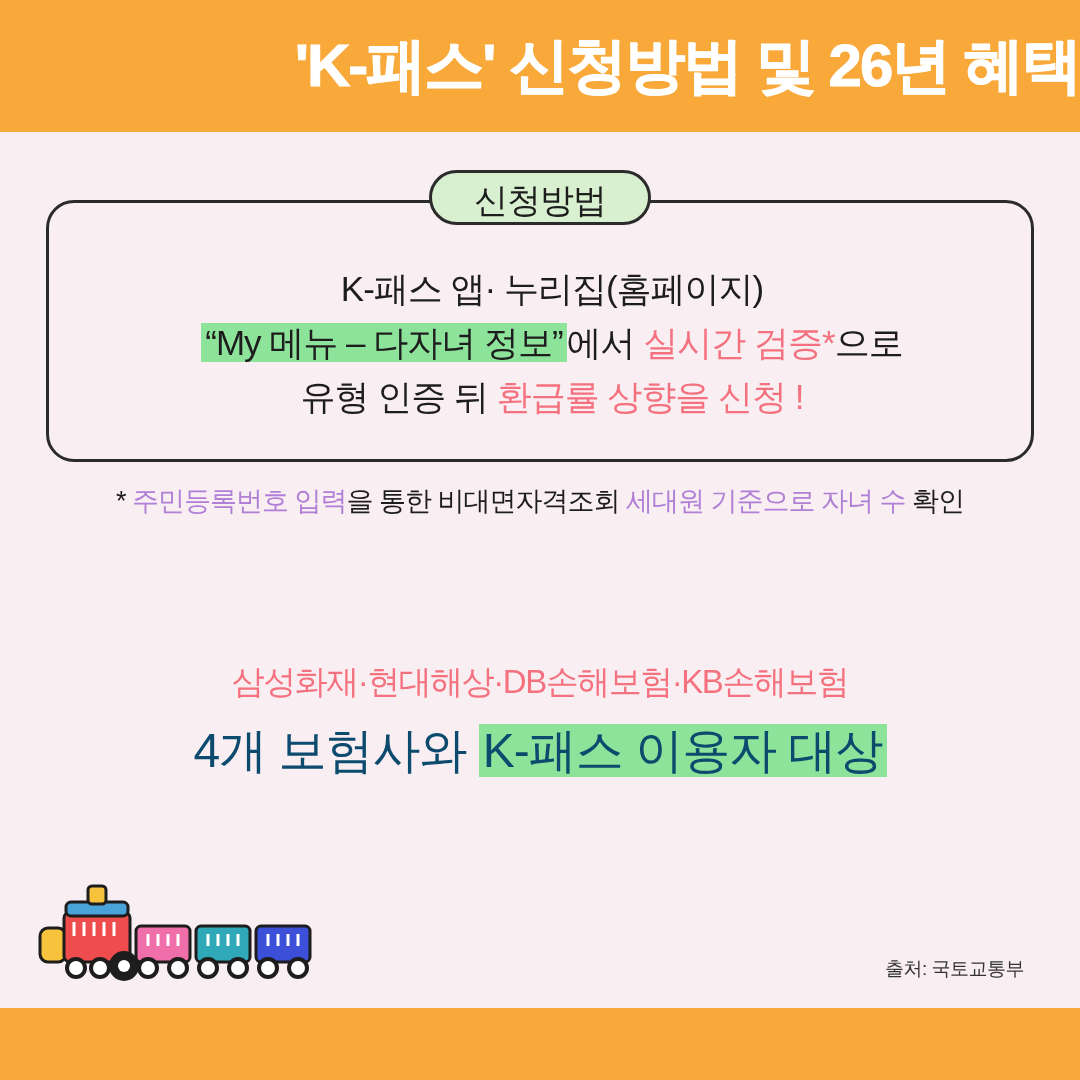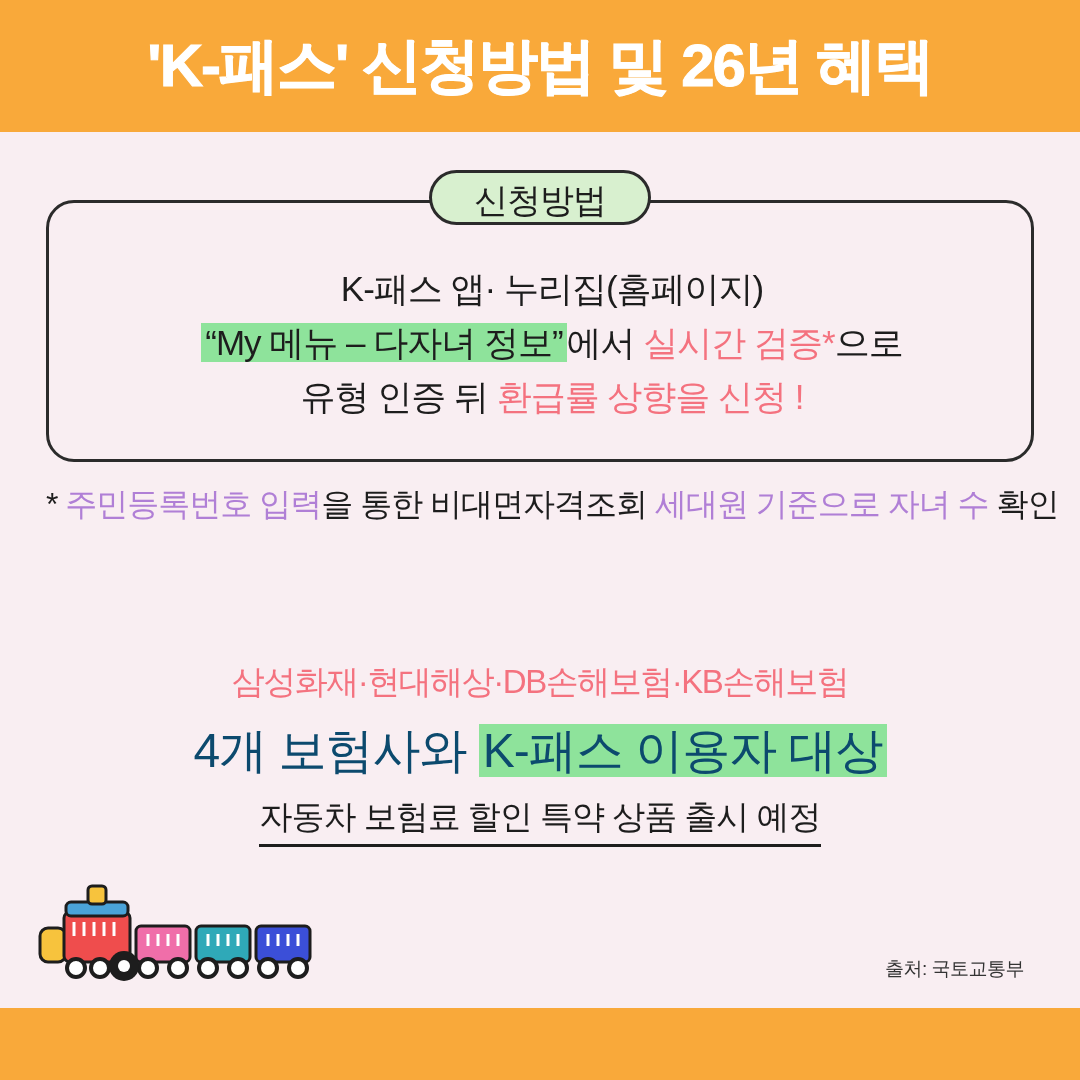--- a/index.html
+++ b/index.html
@@ -20,21 +20,21 @@
     background: #f9eef2;
     display: flex;
     flex-direction: column;
   }
   
   .header {
     height: 132px;
     background: #f9a93a;
     display: flex;
     align-items: center;
-    justify-content: center;
+    justify-content: flex-end;
     flex: 0 0 auto;
   }
   .header-title {
     font-size: 60px;
     font-weight: bold;
     color: #ffffff;
     letter-spacing: -2px;
     text-align: center;
     line-height: 1;
     white-space: nowrap;
@@ -107,21 +107,21 @@
   .violet { color: #b07fd6; }
   .blue { color: #5aaed6; }
   
   .notes {
     position: absolute;
     top: 352px;
     left: 46px;
     right: 46px;
   }
   .note {
-    font-size: 32px;
+    font-size: 27px;
     color: #1d1d1d;
     letter-spacing: -1px;
     text-align: center;
     line-height: 1.3;
     white-space: nowrap;
     margin-bottom: 36px;
   }
   
   .bottom {
     position: absolute;
@@ -204,23 +204,20 @@
     <div class="notes">
       <div class="note">
         <span>* </span><span class="violet">주민등록번호 입력</span><span>을 통한 비대면자격조회 </span><span class="violet">세대원 기준으로 자녀 수 </span><span>확인</span>
       </div>
     </div>
 
     <div class="bottom">
       <div class="b2">삼성화재·현대해상·DB손해보험·KB손해보험</div>
       <div class="b3">
         <span>4개 보험사와 </span><span class="hl-green">K-패스 이용자 대상</span>
-      </div>
-      <div>
-        <span class="b4">자동차 보험료 할인 특약 상품 출시 예정</span>
       </div>
     </div>
 
     <div class="train">
       <svg width="300" height="120" viewBox="0 0 300 120" xmlns="http://www.w3.org/2000/svg">
 
         <rect x="4" y="50" width="26" height="34" rx="8" fill="#f7c33d" stroke="#1d1d1d" stroke-width="3"></rect>
 
         <rect x="28" y="34" width="66" height="50" rx="6" fill="#ef4d4d" stroke="#1d1d1d" stroke-width="3"></rect>
 

